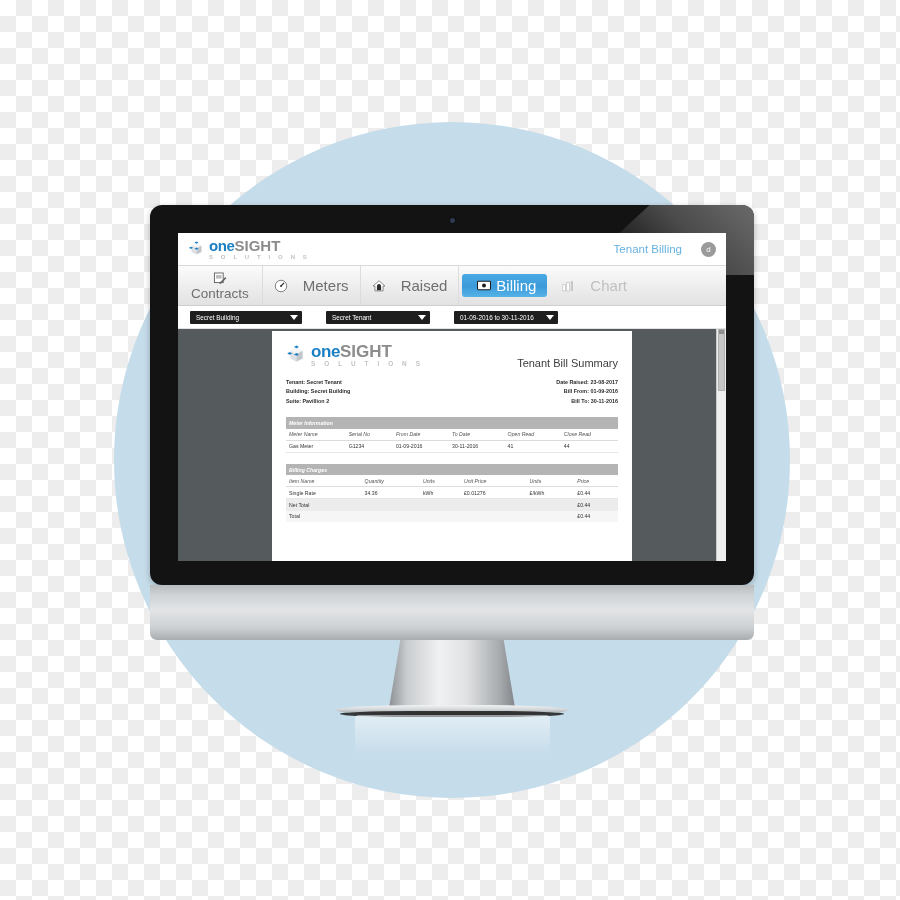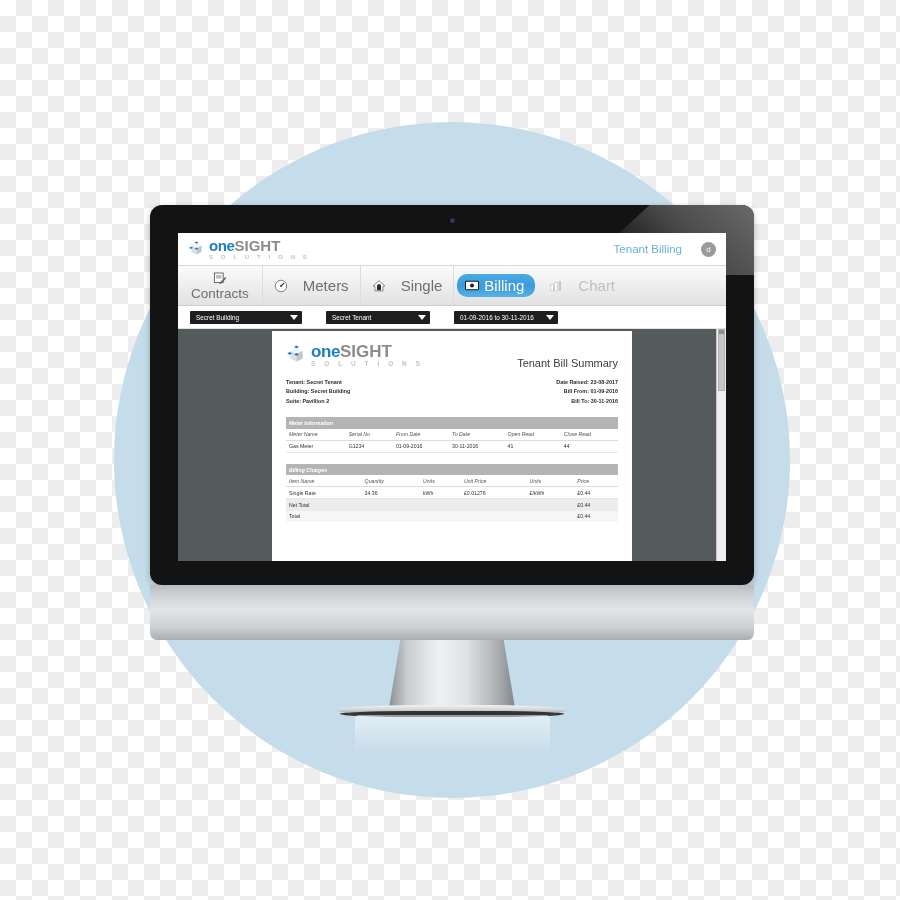--- a/index.html
+++ b/index.html
@@ -71,21 +71,21 @@
     border-right:1px solid #dcdcdc;color:#6f6f6f;font-size:15px;
     position:relative;cursor:pointer;
   }
   .tab.stacked{flex-direction:column;gap:0;justify-content:center;padding:0 13px;}
   .tab .tab-label{white-space:nowrap;}
   .tab.stacked .tab-label{font-size:13.5px;margin-top:-1px;}
   .tab.active{border-right:none;padding:0;align-items:center;}
   .tab.active .pill{
     display:flex;align-items:center;gap:5px;
     background:linear-gradient(180deg,#4aaae3 0%,#3b9ada 55%,#56b3e8 100%);
-    color:#fff;border-radius:10px;padding:3px 11px 3px 8px;margin:0 3px;
+    color:#fff;border-radius:3px;padding:3px 11px 3px 15px;margin:0 3px;
   }
   .tab.muted{color:#c0c0c0;border-right:none;align-items:center;}
   .icon{display:inline-flex;align-items:center;justify-content:center;}
   
   .filter-bar{
     height:23px;flex:0 0 23px;background:#fff;border-bottom:1px solid #e2e2e2;
     display:flex;align-items:center;gap:24px;padding:0 12px;box-sizing:border-box;
   }
   .dropdown{
     background:#1e1e1e;color:#fff;font-size:6.4px;height:13px;border-radius:1px;
@@ -221,21 +221,21 @@
           <span class="tab-label">Meters</span>
         </div>
 
         <div class="tab">
           <span class="icon">
             <svg width="14" height="14" viewBox="0 0 20 20">
               <path d="M10 2.5 L18.5 10 L15.8 10 L15.8 17 L4.2 17 L4.2 10 L1.5 10 Z" fill="#fff" stroke="#6b6b6b" stroke-width="1.1"></path>
               <path d="M10 7 C12 7 13 9 13 11 L13 16 L7 16 L7 11 C7 9 8 7 10 7 Z" fill="#2d2d2d"></path>
             </svg>
           </span>
-          <span class="tab-label">Single</span>
+          <span class="tab-label">Raised</span>
         </div>
 
         <div class="tab active">
           <span class="pill">
             <span class="icon">
               <svg width="14" height="11" viewBox="0 0 22 15">
                 <rect x="0.8" y="0.8" width="20.4" height="13.4" rx="1.4" fill="#fff" stroke="#1d1d1d" stroke-width="1.6"></rect>
                 <circle cx="11" cy="7.5" r="3.1" fill="#1d1d1d"></circle>
               </svg>
             </span>

